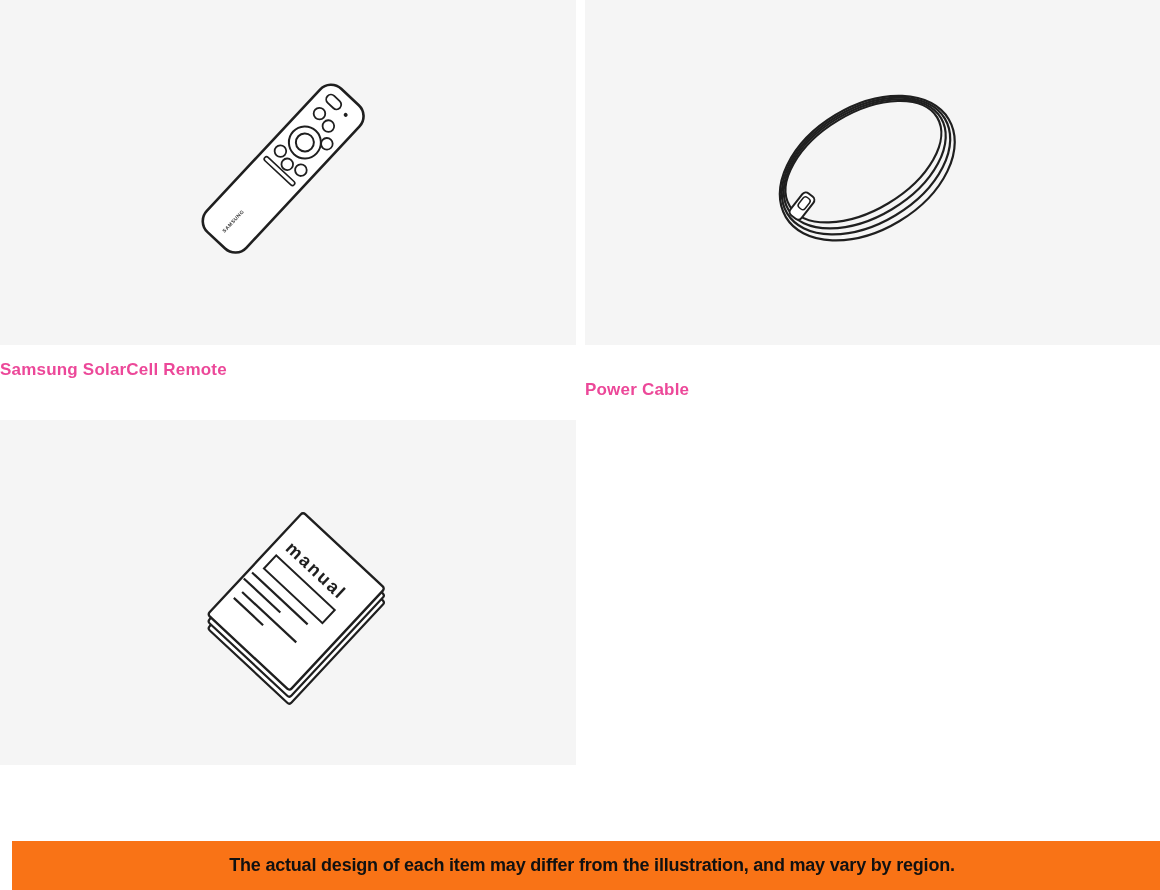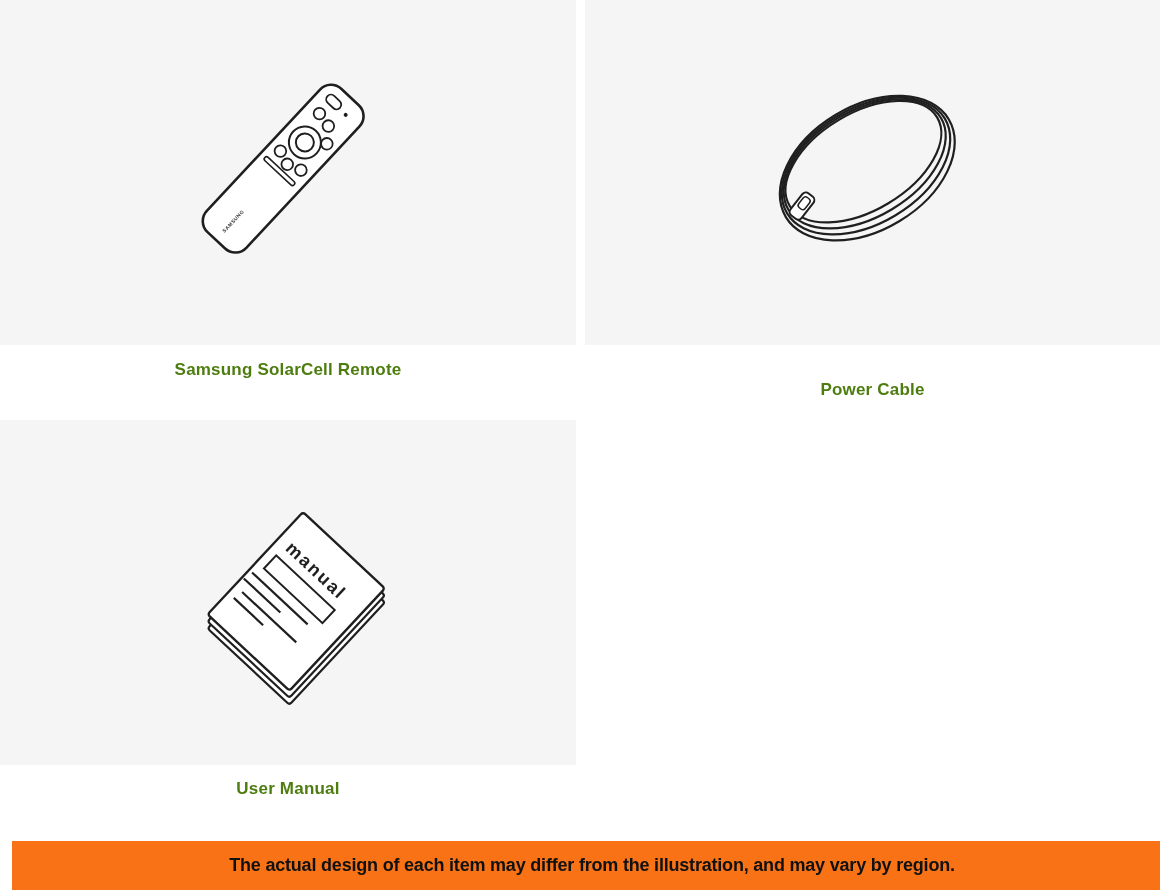--- a/index.html
+++ b/index.html
@@ -14,22 +14,22 @@
   .panel{
     position:absolute;
     background:#f5f5f5;
     display:flex;align-items:center;justify-content:center;
   }
   .panel-top-left{left:0;top:0;width:576px;height:345px;}
   .panel-top-right{left:585px;top:0;width:575px;height:345px;}
   .panel-bottom-left{left:0;top:420px;width:576px;height:345px;}
   .item-label{
     position:absolute;
-    display:flex;align-items:center;justify-content:center;
-    font-size:17px;font-weight:600;letter-spacing:0.2px;color:#4d7c0f;
+    display:flex;align-items:center;justify-content:flex-start;
+    font-size:17px;font-weight:600;letter-spacing:0.2px;color:#ec4899;
   }
   .label-remote{left:0;top:345px;width:576px;height:50px;}
   .label-cable{left:585px;top:364px;width:575px;height:52px;}
   .label-manual{left:0;top:765px;width:576px;height:48px;}
   .footer-strip{
     position:absolute;left:12px;top:841px;width:1160px;height:49px;
     background:#f97316;
     display:flex;align-items:center;justify-content:center;
     font-size:18px;font-weight:600;letter-spacing:-0.2px;color:#111111;
   }
@@ -103,21 +103,18 @@
 
         <rect x="10" y="50" width="80" height="18" fill="none" stroke-width="2"></rect>
         <line x1="4" y1="79" x2="80" y2="79" stroke-width="2.2"></line>
         <line x1="2" y1="89" x2="52" y2="89" stroke-width="2.2"></line>
         <line x1="10" y1="100" x2="84" y2="100" stroke-width="2.2"></line>
         <line x1="8" y1="110" x2="48" y2="110" stroke-width="2.2"></line>
       </g>
     </svg>
   </div>
 
-  <div class="item-label label-manual">
-    <span>User Manual</span>
-  </div>
 
   <div class="footer-strip">
     <span>The actual design of each item may differ from the illustration, and may vary by region.</span>
   </div>
 
 </div>
 
 </body></html>

